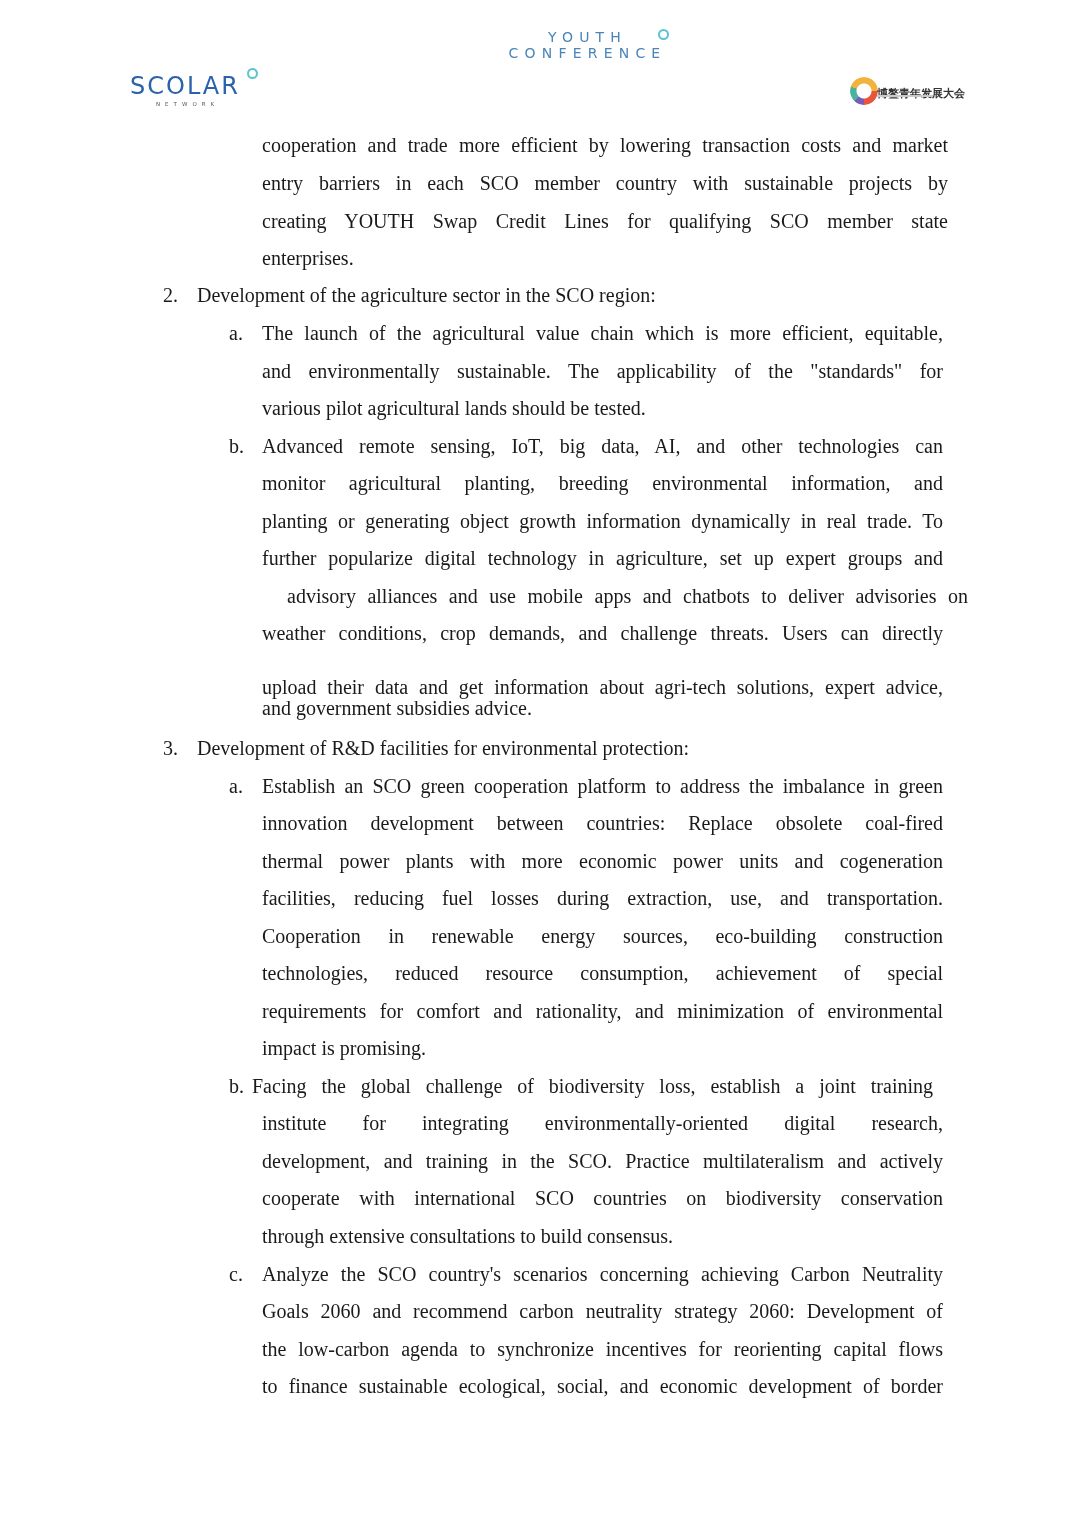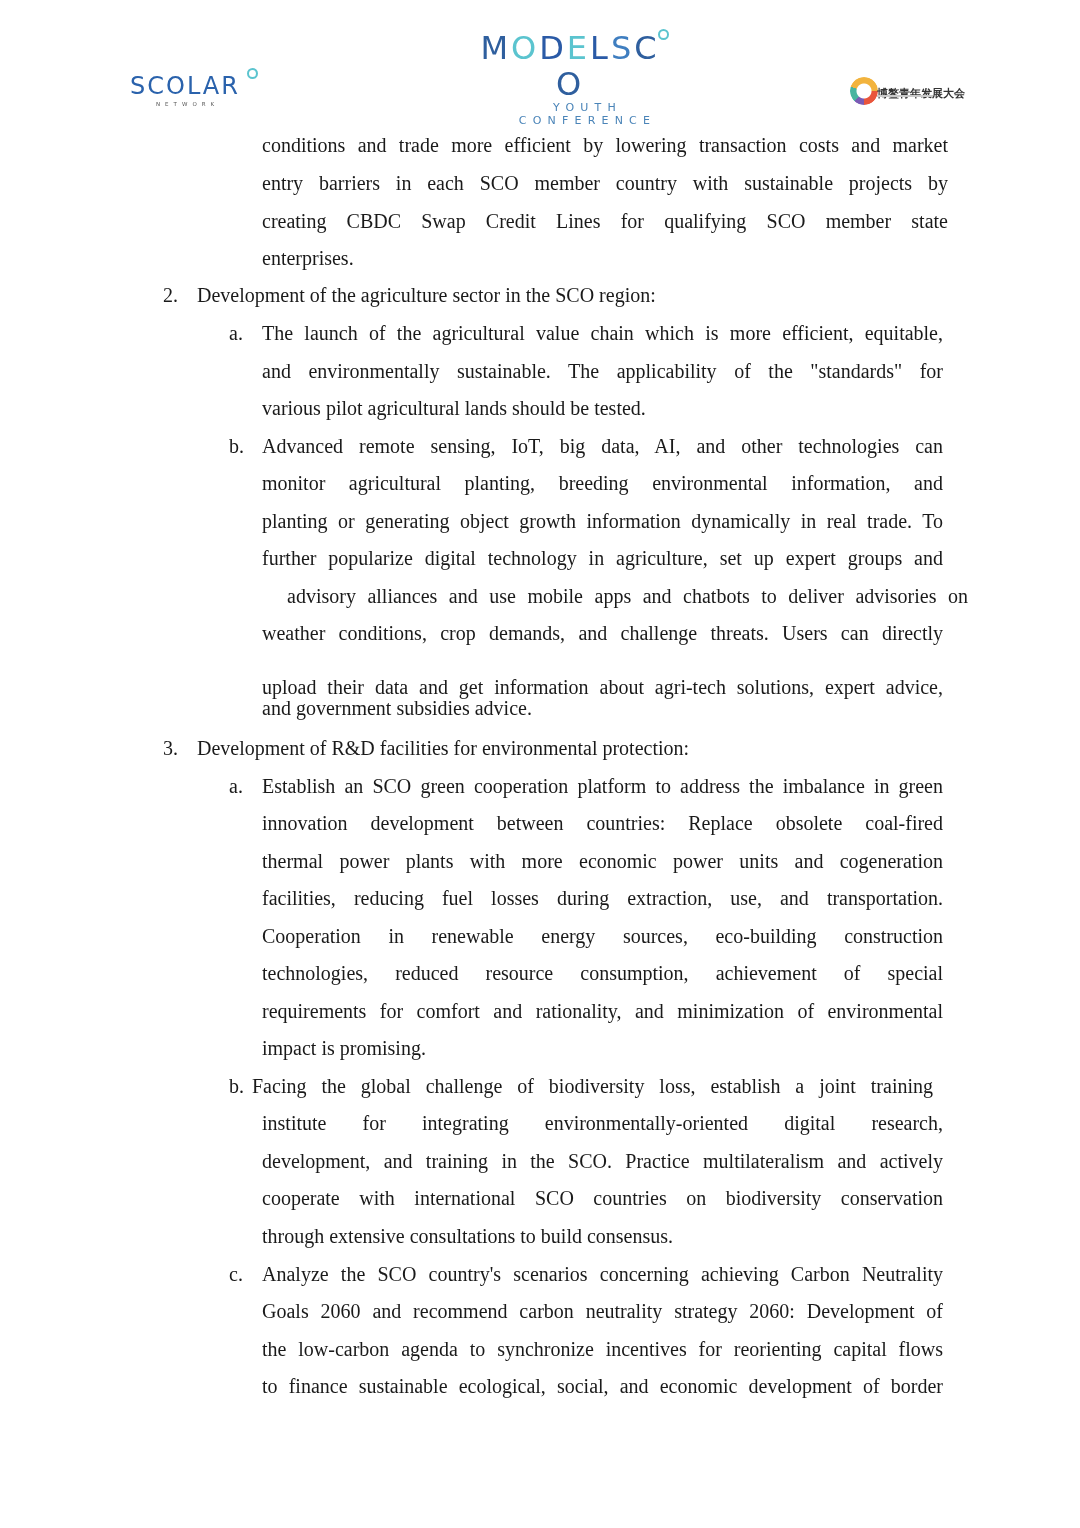--- a/index.html
+++ b/index.html
@@ -3,21 +3,21 @@
 <meta charset="utf-8">
 <style>
   html, body { margin: 0; padding: 0; background: #ffffff; }
   body { width: 1080px; height: 1528px; position: relative; overflow: hidden; }
   .page { position: absolute; left: 0; top: 0; width: 1080px; height: 1528px; background: #fff; }
 
   
   .logo-modelsco { position: absolute; left: 470px; top: 30px; width: 200px; text-align: center; }
   .logo-modelsco .word { font-family: "DejaVu Sans", sans-serif; font-size: 32px; letter-spacing: 3px; line-height: 36px; font-weight: normal; }
   .logo-modelsco .word span { display: inline-block; }
-  .logo-modelsco .sub { font-family: "DejaVu Sans", sans-serif; font-size: 11px; letter-spacing: 6.2px; color: #4a84b8; margin-top: -1px; padding-left: 4px; margin-left: 31px; }
+  .logo-modelsco .sub { font-family: "DejaVu Sans", sans-serif; font-size: 14px; letter-spacing: 6.2px; color: #4a84b8; margin-top: -1px; padding-left: 4px; margin-left: 31px; }
   .dot-ring { position: absolute; width: 7px; height: 7px; border: 2px solid #5bc4cf; border-radius: 50%; }
 
   .logo-scolar { position: absolute; left: 130px; top: 73px; width: 130px; }
   .logo-scolar .word { font-family: "DejaVu Sans", sans-serif; font-size: 24px; letter-spacing: 2px; color: #2a62ac; line-height: 26px; }
   .logo-scolar .sub { font-family: "DejaVu Sans", sans-serif; font-size: 5.5px; letter-spacing: 5px; color: #555; padding-left: 26px; margin-top: 2px; }
 
   .logo-forum { position: absolute; left: 850px; top: 77px; width: 90px; height: 30px; }
   .logo-forum .circle { position: absolute; left: 0; top: 0; width: 28px; height: 28px; border-radius: 50%;
       background: conic-gradient(#f2b33d 0 25%, #e9553b 25% 50%, #7a5bb5 50% 62%, #48b4a0 62% 80%, #f2b33d 80% 100%);
       -webkit-mask: radial-gradient(circle, transparent 7px, #000 8px); mask: radial-gradient(circle, transparent 7px, #000 8px); }
@@ -29,44 +29,41 @@
   .line { position: absolute; white-space: nowrap; line-height: 24px; }
   .just { text-align: justify; text-align-last: justify; white-space: normal; }
   .marker { position: absolute; white-space: nowrap; line-height: 24px; }
 </style>
 </head>
 <body>
 
 <div class="page">
 
   <div class="logo-modelsco">
-    <div class="word">
-      <span style="color:#2f5f9e">M</span><span style="color:#5bc4cf">O</span><span style="color:#2a5aa6">D</span><span style="color:#5bc4cf">E</span><span style="color:#2a5aa6">L</span><span style="color:#3f7ec0">S</span><span style="color:#2f5f9e">C</span><span style="color:#2f5f9e">O</span>
-    </div>
     <div class="sub">YOUTH CONFERENCE</div>
     <div class="dot-ring" style="left:188px; top:-1px;"></div>
   </div>
 
   <div class="logo-scolar">
     <div class="word">SCOLAR</div>
     <div class="sub">NETWORK</div>
     <div class="dot-ring" style="left:117px; top:-5px;"></div>
   </div>
 
   <div class="logo-forum">
     <div class="circle"></div>
     <div class="label">博鳌青年发展大会</div>
     <div class="label2"></div>
   </div>
 
   <div class="doc">
 
-    <div class="line just" style="left:262px; top:8px; width:686px;">conditions and trade more efficient by lowering transaction costs and market</div>
+    <div class="line just" style="left:262px; top:8px; width:686px;">cooperation and trade more efficient by lowering transaction costs and market</div>
     <div class="line just" style="left:262px; top:46px; width:686px;">entry barriers in each SCO member country with sustainable projects by</div>
-    <div class="line just" style="left:262px; top:84px; width:686px;">creating CBDC Swap Credit Lines for qualifying SCO member state</div>
+    <div class="line just" style="left:262px; top:84px; width:686px;">creating YOUTH Swap Credit Lines for qualifying SCO member state</div>
     <div class="line" style="left:262px; top:121px;">enterprises.</div>
 
     <div class="marker" style="left:163px; top:158px;">2.</div>
     <div class="line" style="left:197px; top:158px;">Development of the agriculture sector in the SCO region:</div>
 
     <div class="marker" style="left:229px; top:196px;">a.</div>
     <div class="line just" style="left:262px; top:196px; width:681px;">The launch of the agricultural value chain which is more efficient, equitable,</div>
     <div class="line just" style="left:262px; top:234px; width:681px;">and environmentally sustainable. The applicability of the "standards" for</div>
     <div class="line" style="left:262px; top:271px;">various pilot agricultural lands should be tested.</div>
 

